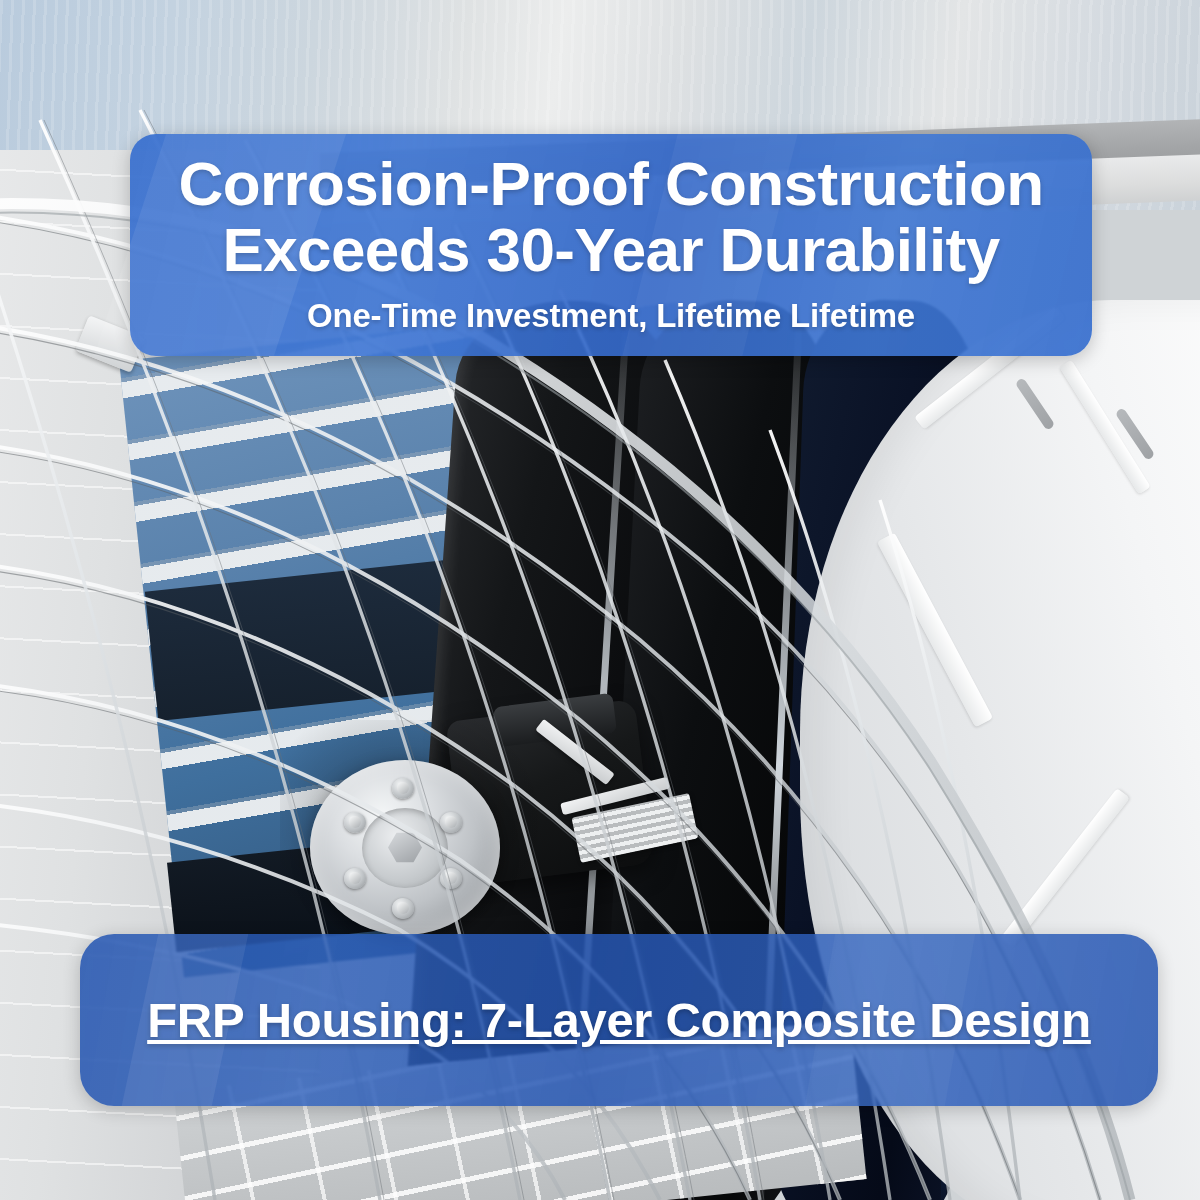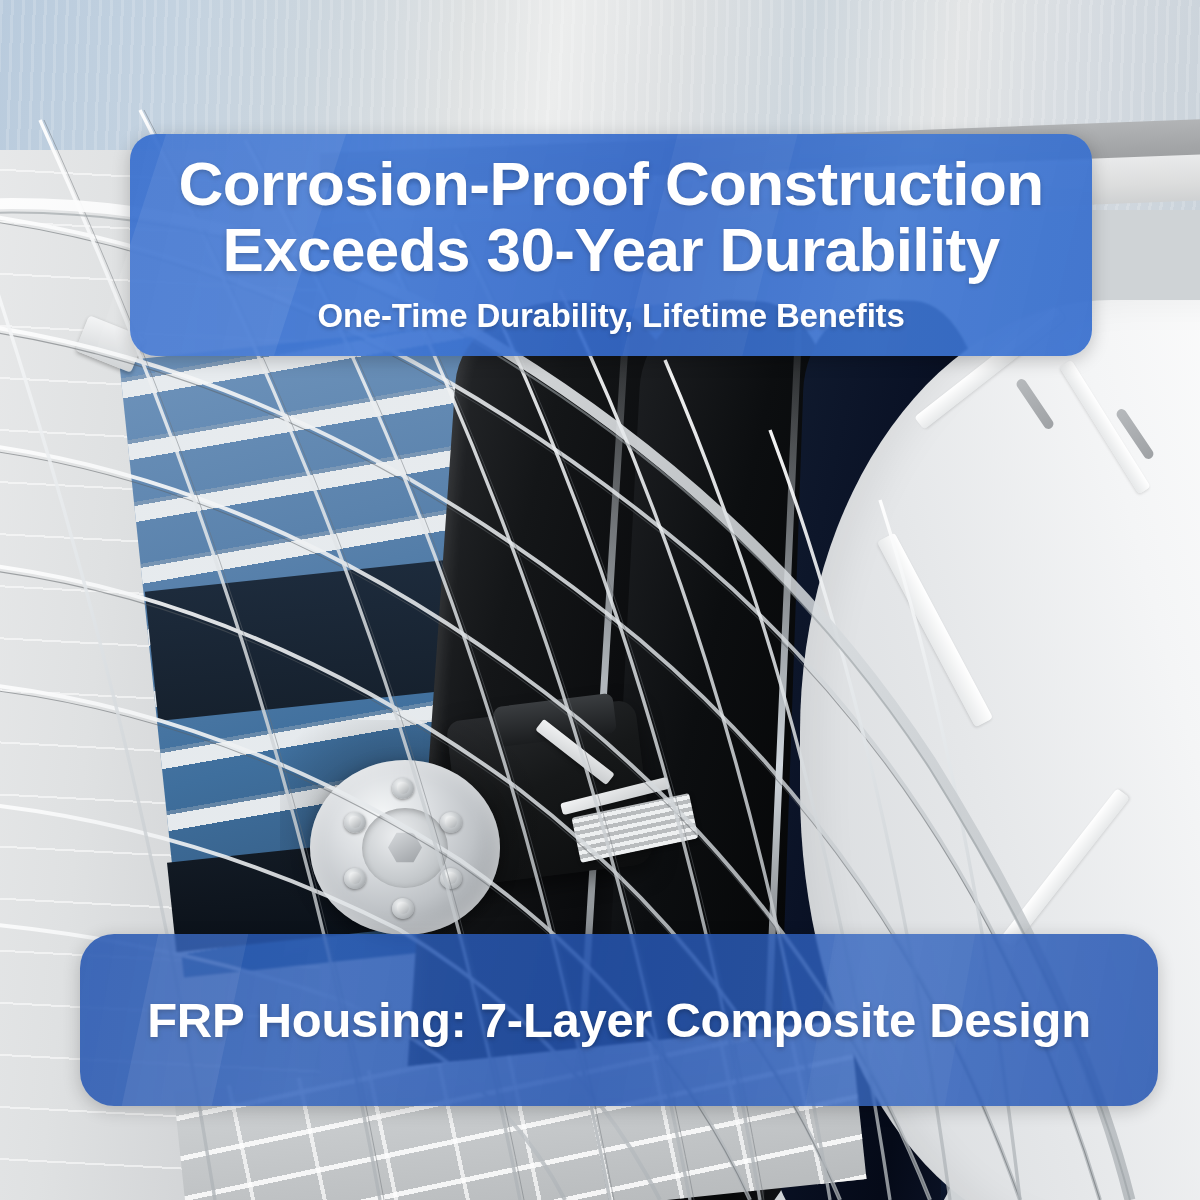--- a/index.html
+++ b/index.html
@@ -263,20 +263,21 @@
         rgba(48,98,190,.82) 72%,
         rgba(36,84,176,.86) 100%);
     box-shadow:0 4px 18px rgba(0,0,0,.20);
     padding:8px 24px;
     gap:8px;
   }
   .banner-bottom .line{
     font-size:49px; font-weight:bold; line-height:1.12;
     letter-spacing:-.3px; white-space:nowrap;
     text-shadow:0 2px 5px rgba(0,0,0,.25);
+    text-decoration:underline;
   }
 
   
   .streak{ position:absolute; background:rgba(255,255,255,.07); pointer-events:none; }
 </style>
 </head>
 <body>
 
 <div class="stage">
 
@@ -389,21 +390,21 @@
         <path d="M -40,214 Q 230,199 470,339 Q 760,509 930,769 Q 1080,1009 1130,1200"></path>
       </g>
     </svg>
   </div>
 
   <div class="banner banner-top">
     <div class="streak" style="left:0;top:0;width:180px;height:222px;transform:skewX(-18deg);"></div>
     <div class="streak" style="left:520px;top:0;width:120px;height:222px;transform:skewX(-14deg);opacity:.6;"></div>
     <div class="line">Corrosion-Proof Construction</div>
     <div class="line">Exceeds 30-Year Durability</div>
-    <div class="sub">One-Time Durability, Lifetime Benefits</div>
+    <div class="sub">One-Time Investment, Lifetime Lifetime</div>
   </div>
 
   <div class="banner banner-bottom">
     <div class="streak" style="left:60px;top:0;width:90px;height:172px;transform:skewX(-12deg);"></div>
     <div class="streak" style="left:740px;top:0;width:140px;height:172px;transform:skewX(-10deg);opacity:.5;"></div>
     <div class="line">FRP Housing: 7-Layer Composite Design</div>
   </div>
 
 </div>
 

